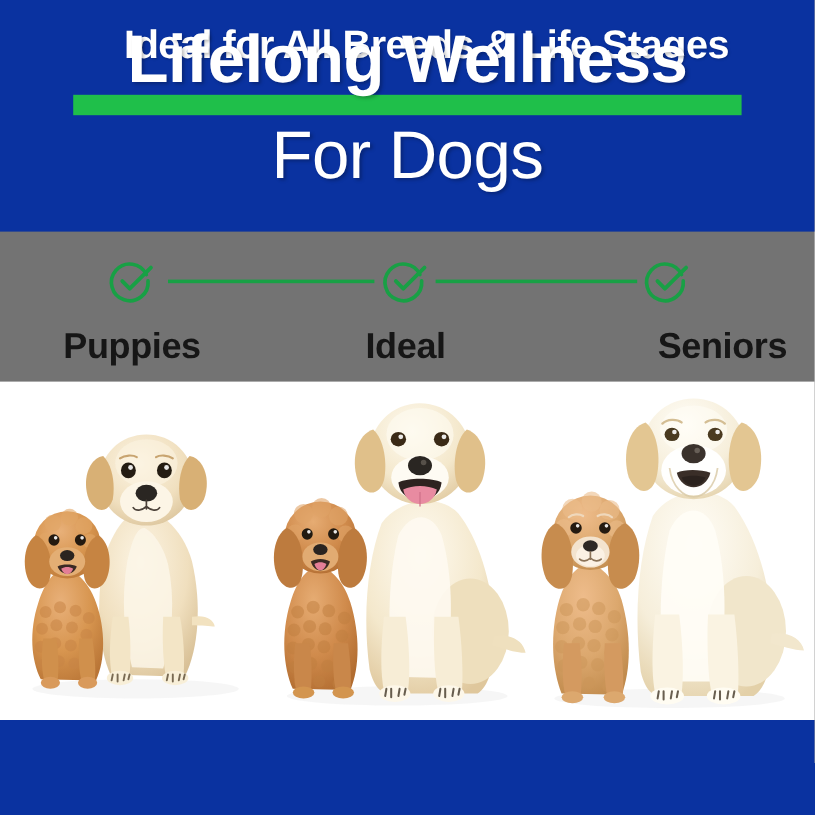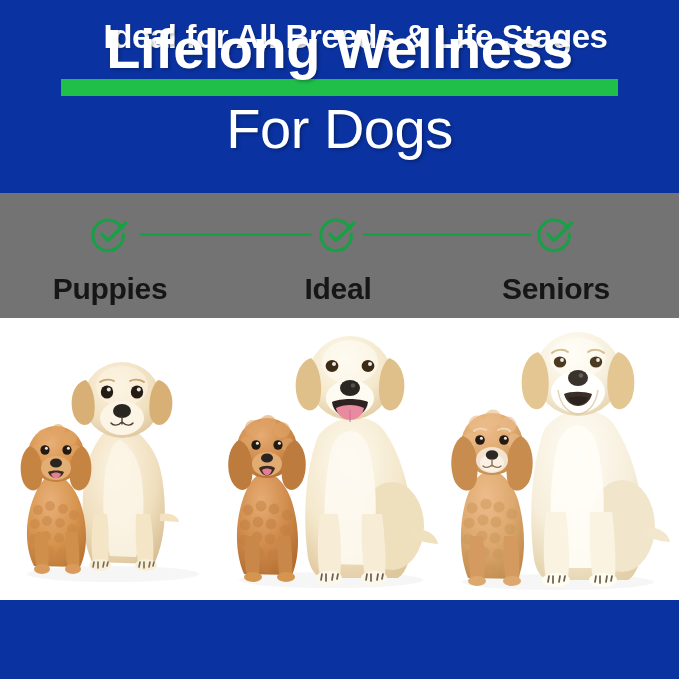--- a/index.html
+++ b/index.html
@@ -114,21 +114,21 @@
     top: 0;
     font-size: 30px;
     font-weight: bold;
     color: #161616;
     letter-spacing: -0.3px;
     white-space: nowrap;
     text-align: center;
   }
   .label-1 { left: 10px;  width: 200px; }
   .label-2 { left: 238px; width: 200px; }
-  .label-3 { left: 456px; width: 200px; }
+  .label-3 { left: 456px; width: 200px; text-align: right; }
 
   
   .dogs-area {
     position: absolute;
     left: 0;
     top: 318px;
     width: 679px;
     height: 282px;
     background: #ffffff;
   }

